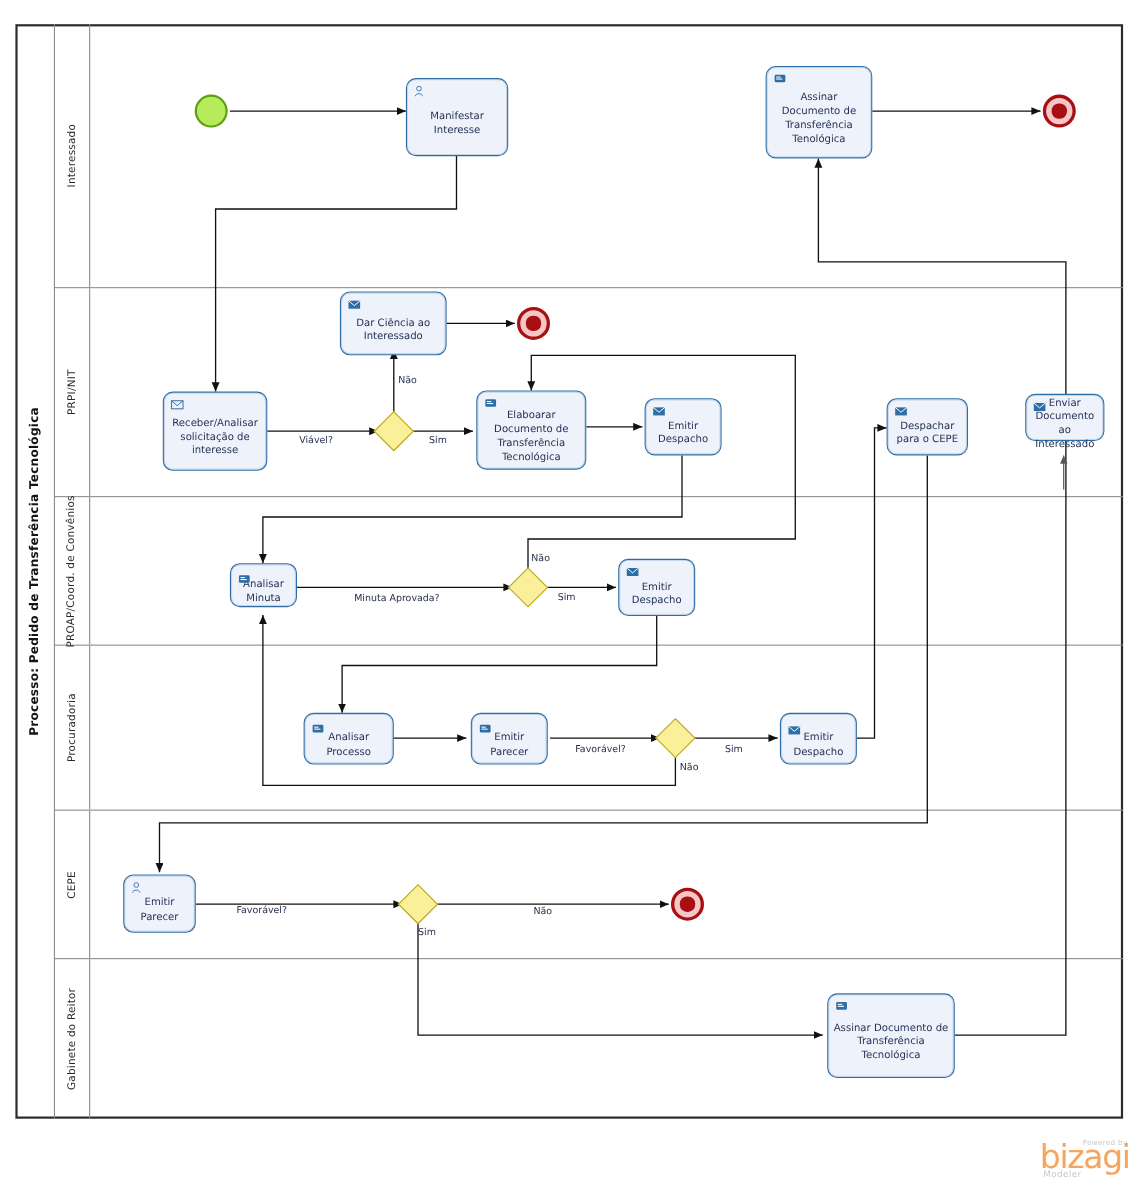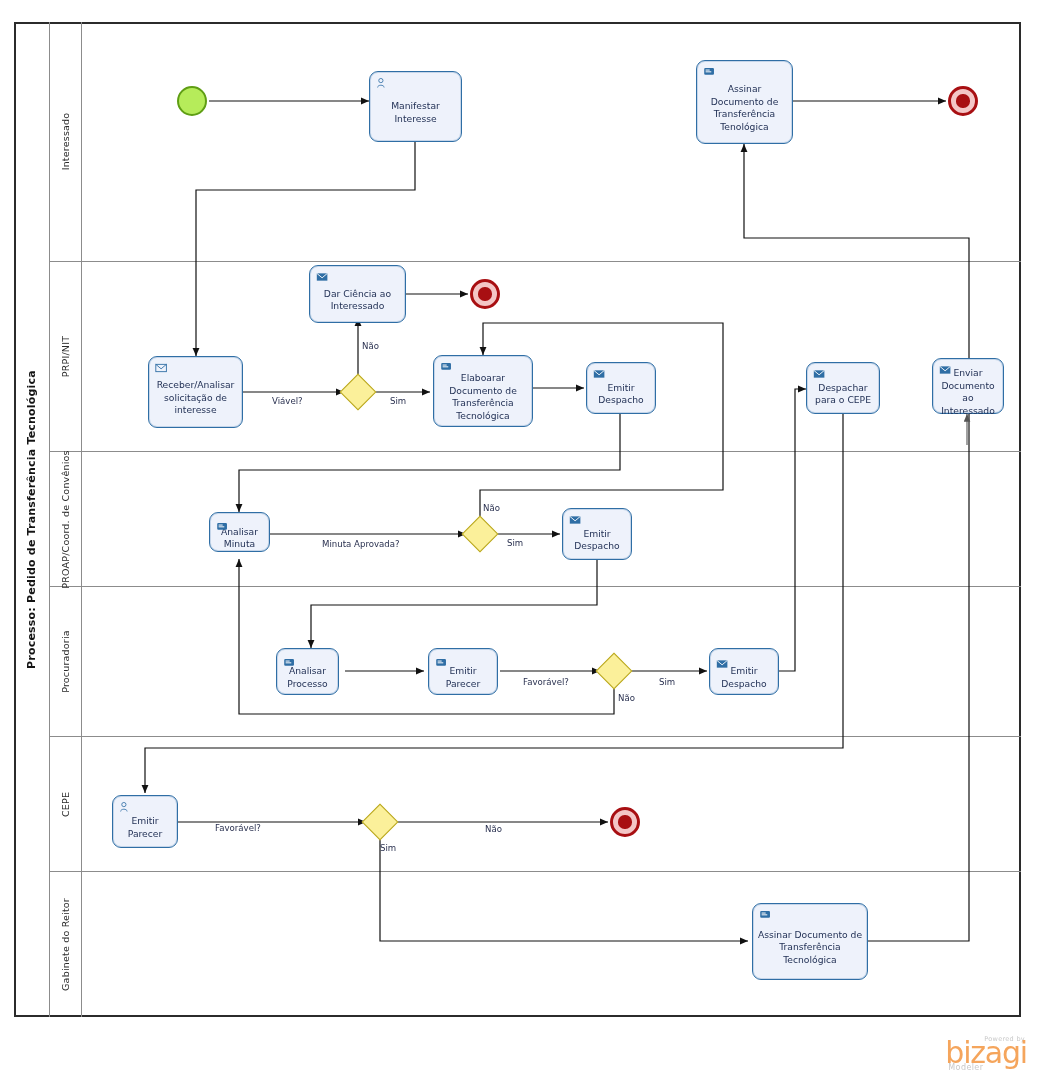--- a/index.html
+++ b/index.html
@@ -268,21 +268,21 @@
   </div>
 
   <div class="task" style="left:806px;top:362px;width:74px;height:52px;">
     <svg class="ticon" viewBox="0 0 16 12">
       <rect x="1" y="1.5" width="13" height="9" fill="#2f6ea5"></rect>
       <path d="M1 1.5 L7.5 7 L14 1.5" fill="none" stroke="#fff" stroke-width="1.1"></path>
     </svg>
     <span class="tlabel">Despachar para o CEPE</span>
   </div>
 
-  <div class="task" style="left:932px;top:358px;width:72px;height:56px;">
+  <div class="task" style="left:932px;top:358px;width:72px;height:43px;">
     <svg class="ticon" viewBox="0 0 16 12">
       <rect x="1" y="1.5" width="13" height="9" fill="#2f6ea5"></rect>
       <path d="M1 1.5 L7.5 7 L14 1.5" fill="none" stroke="#fff" stroke-width="1.1"></path>
     </svg>
     <span class="tlabel">Enviar Documento ao Interessado</span>
   </div>
 
   <div class="task" style="left:209px;top:512px;width:61px;height:40px;">
     <svg class="ticon" viewBox="0 0 16 14" style="top:8px;">
       <rect x="1.5" y="2" width="12" height="8.5" rx="1.4" fill="#2f6ea5"></rect>
@@ -293,21 +293,21 @@
   </div>
 
   <div class="task" style="left:562px;top:508px;width:70px;height:52px;">
     <svg class="ticon" viewBox="0 0 16 12">
       <rect x="1" y="1.5" width="13" height="9" fill="#2f6ea5"></rect>
       <path d="M1 1.5 L7.5 7 L14 1.5" fill="none" stroke="#fff" stroke-width="1.1"></path>
     </svg>
     <span class="tlabel">Emitir Despacho</span>
   </div>
 
-  <div class="task" style="left:276px;top:648px;width:63px;height:47px;text-align:center;">
+  <div class="task" style="left:276px;top:648px;width:82px;height:47px;text-align:center;">
     <svg class="ticon" viewBox="0 0 16 14" style="top:8px;">
       <rect x="1.5" y="2" width="12" height="8.5" rx="1.4" fill="#2f6ea5"></rect>
       <rect x="3.2" y="4" width="5" height="1.2" fill="#fff"></rect>
       <rect x="3.2" y="6.2" width="7" height="1.2" fill="#fff"></rect>
     </svg>
     <span class="tlabel">Analisar Processo</span>
   </div>
 
   <div class="task" style="left:428px;top:648px;width:70px;height:47px;">
     <svg class="ticon" viewBox="0 0 16 14" style="top:8px;">

